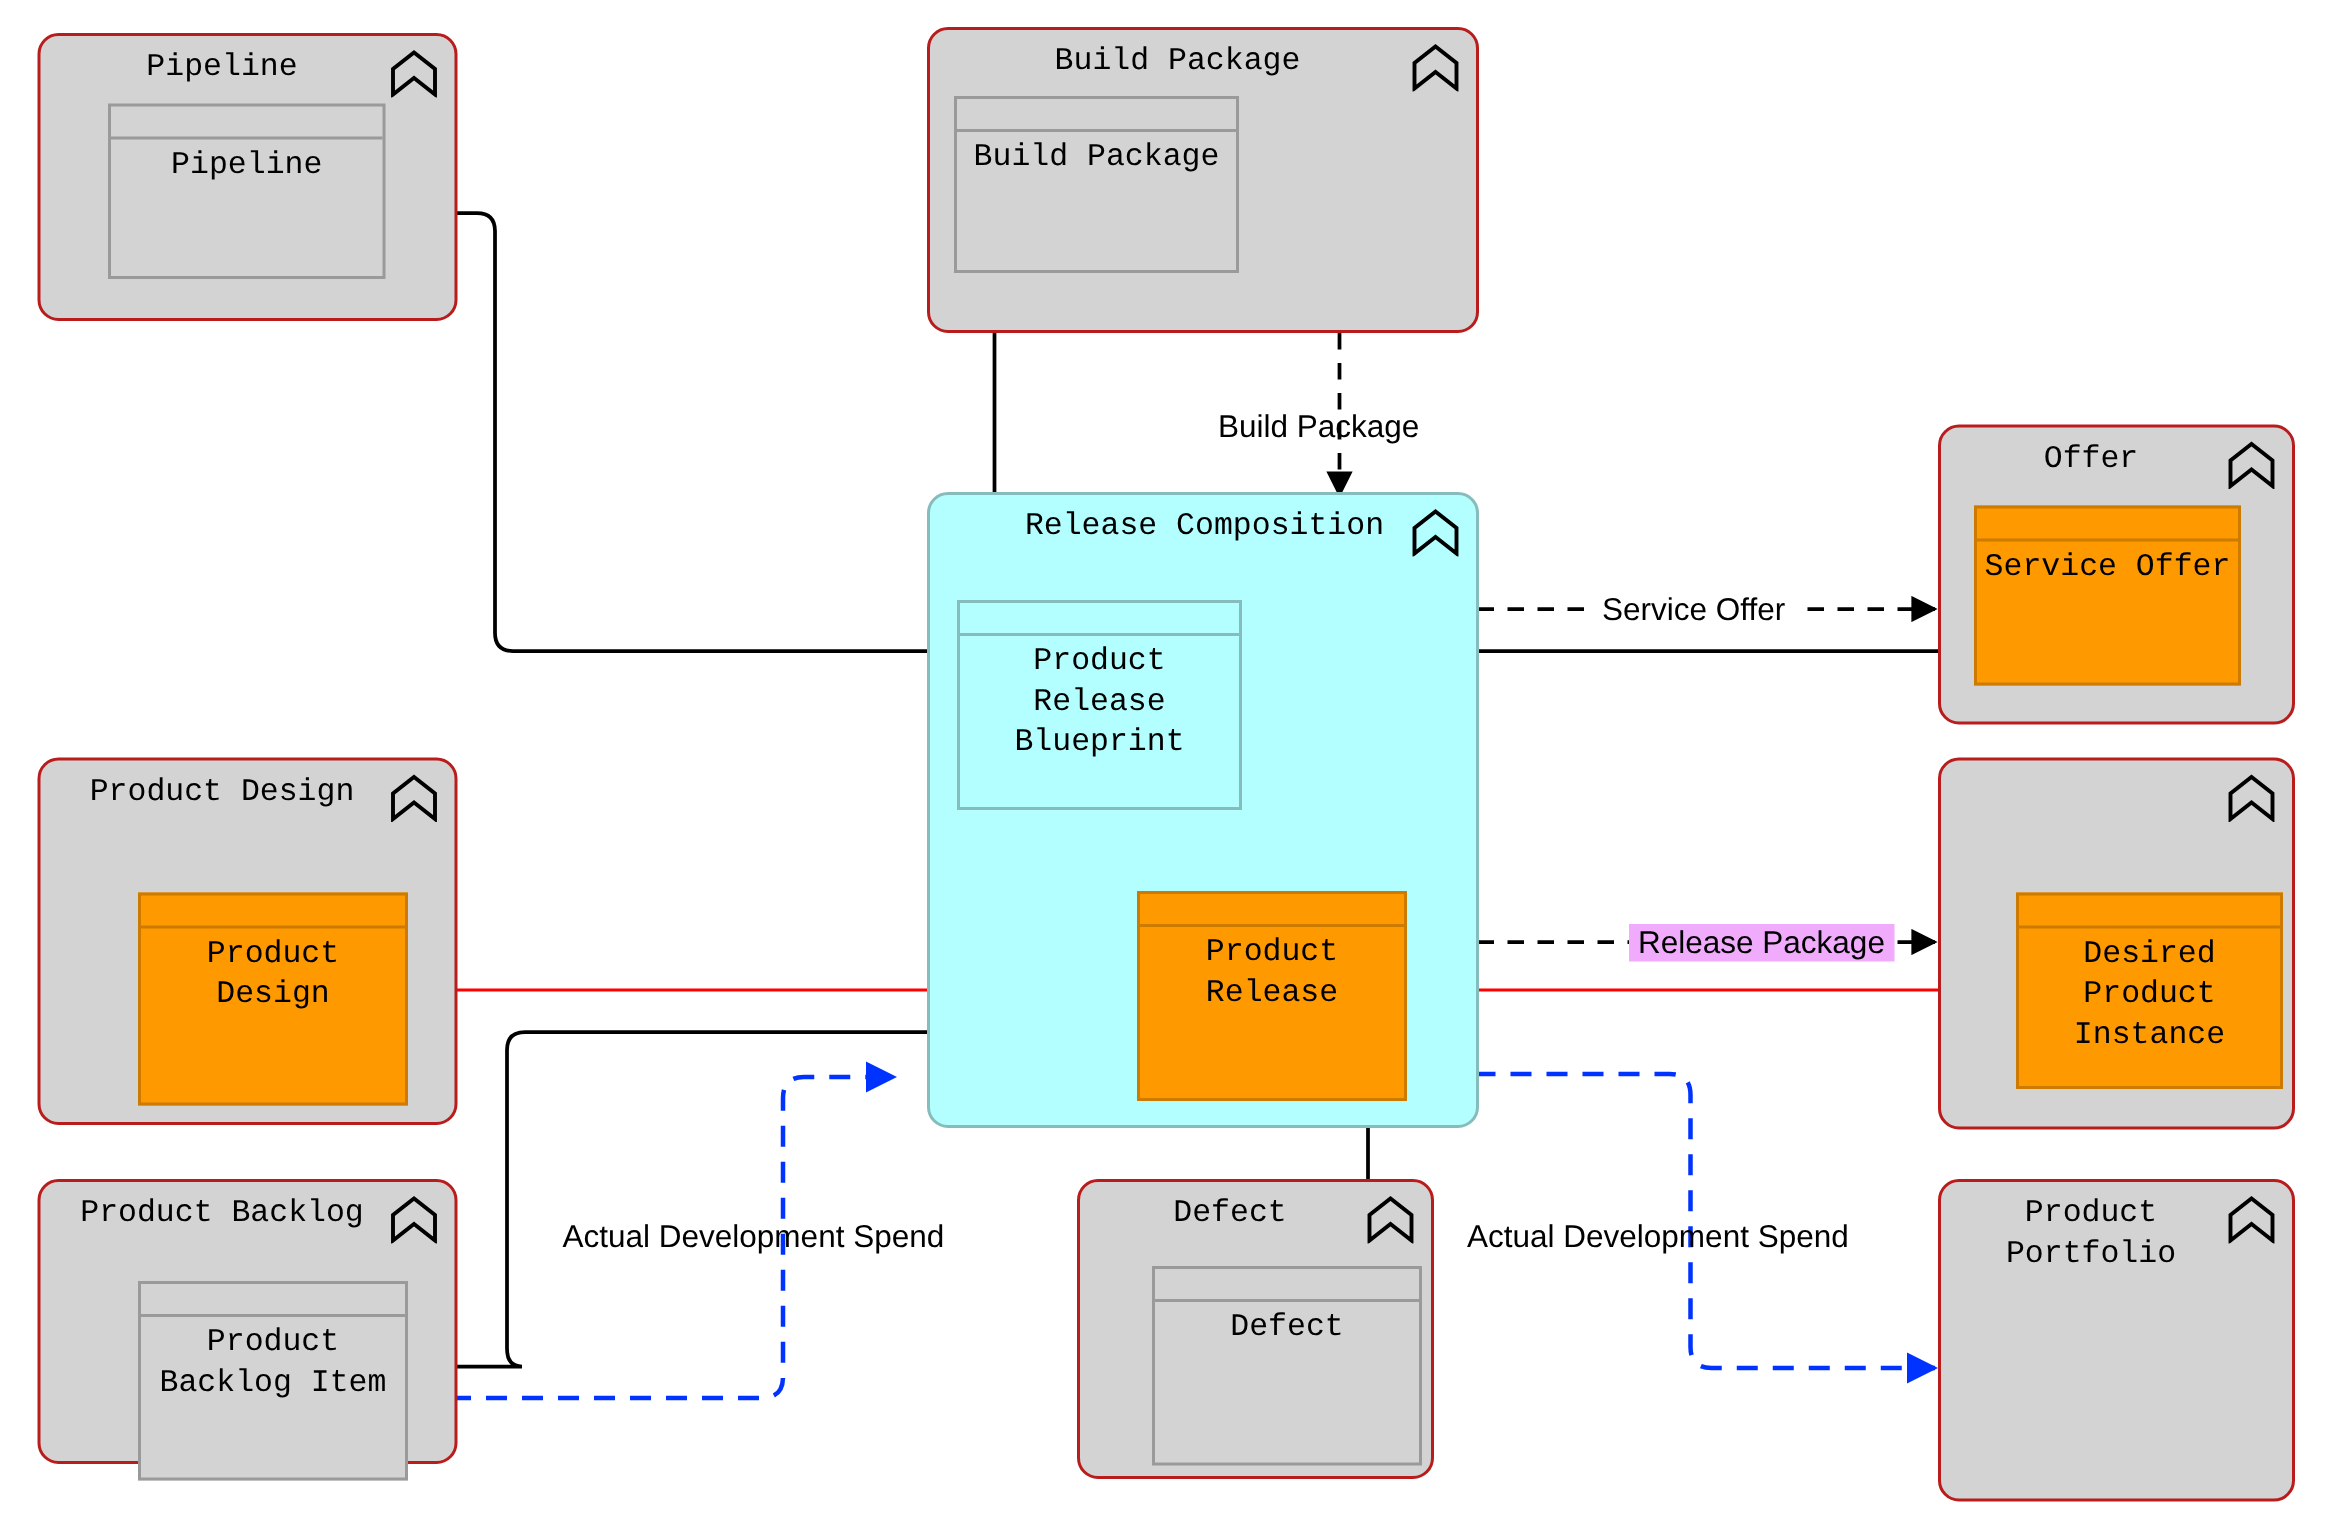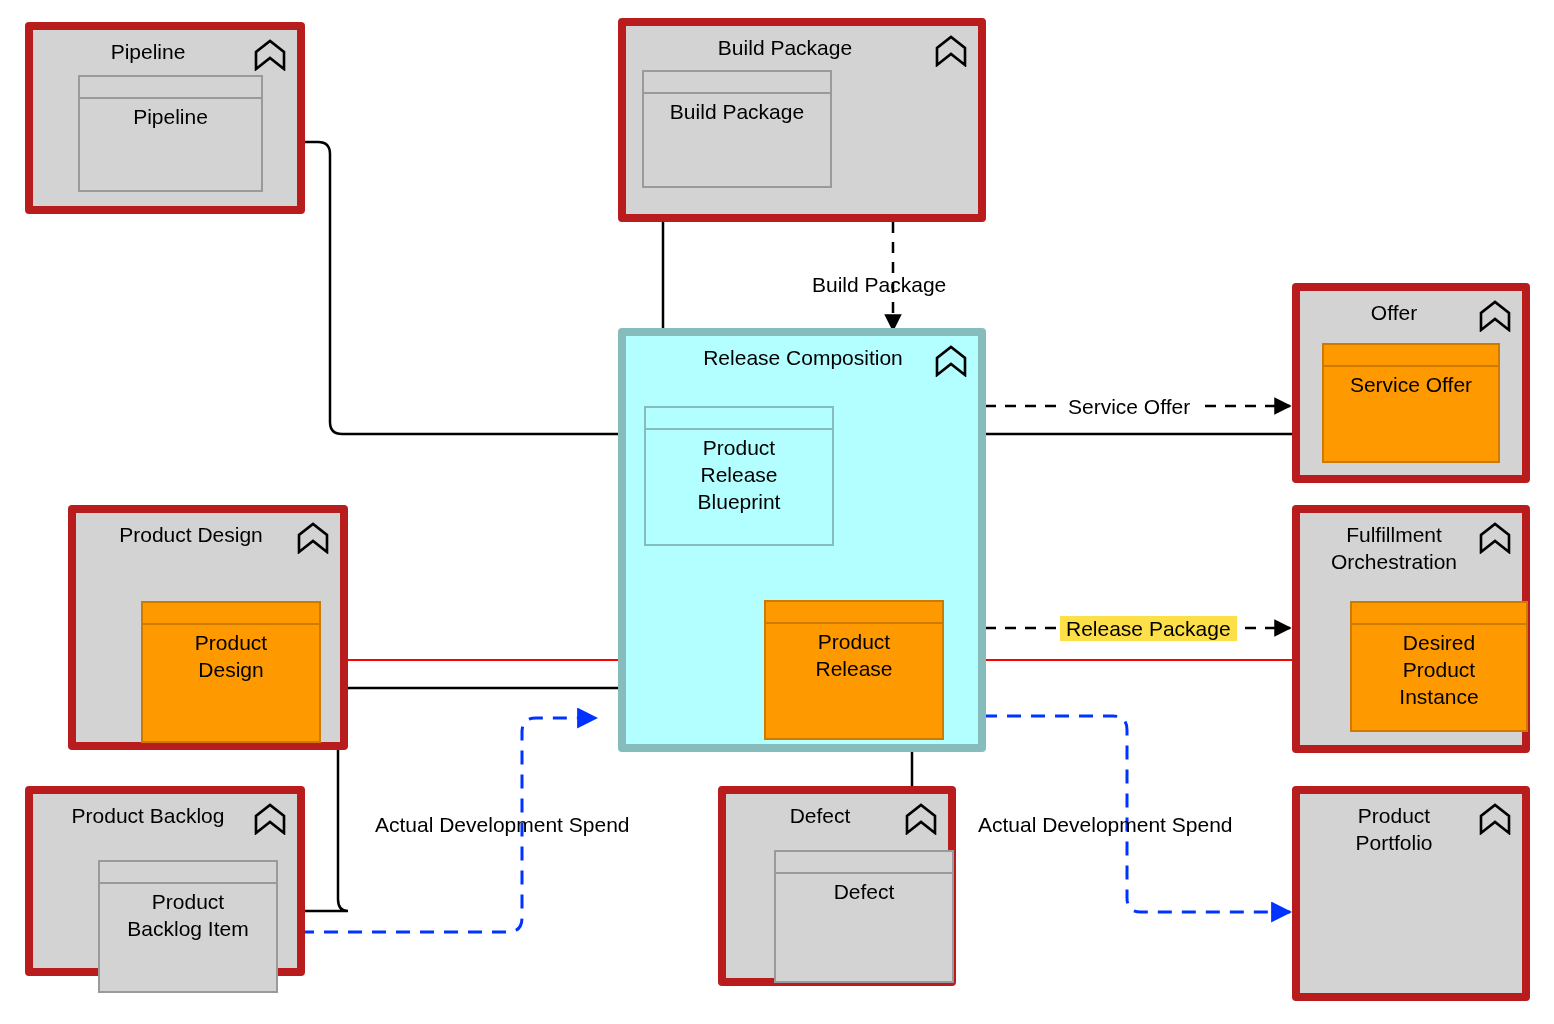--- a/index.html
+++ b/index.html
@@ -14,23 +14,24 @@
     position: relative;
     width: 1554px;
     height: 1024px;
     background: #ffffff;
     overflow: hidden;
   }
   
   .group {
     position: absolute;
     box-sizing: border-box;
-    border: 8px solid #b91c1c;
-    border-radius: 4px;
+    border: 2px solid #b91c1c;
+    border-radius: 14px;
     background: #d3d3d3;
+    font-family: Liberation Mono, monospace;
   }
   .group.cyan {
     background: #b3ffff;
     border-color: #86bcbc;
   }
   .group-title {
     position: absolute;
     left: 0;
     right: 34px;
     top: 8px;
@@ -193,34 +194,32 @@
     <svg class="chev-icon" viewBox="0 0 34 32" xmlns="http://www.w3.org/2000/svg">
       <path d="M 3 30 L 3 13 L 17 2 L 31 13 L 31 30 L 17 19 Z" fill="none" stroke="#000000" stroke-width="2.6"></path>
     </svg>
     <div class="el orange" style="left:22px; top:52px; width:178px; height:120px;">
       <div class="el-head"></div>
       <div class="el-label">Service Offer</div>
     </div>
   </div>
 
   <div class="group" style="left:1292px; top:505px; width:238px; height:248px;">
-    <div class="group-title">Fulfillment
-Orchestration</div>
     <svg class="chev-icon" viewBox="0 0 34 32" xmlns="http://www.w3.org/2000/svg">
       <path d="M 3 30 L 3 13 L 17 2 L 31 13 L 31 30 L 17 19 Z" fill="none" stroke="#000000" stroke-width="2.6"></path>
     </svg>
     <div class="el orange" style="left:50px; top:88px; width:178px; height:131px;">
       <div class="el-head"></div>
       <div class="el-label">Desired
 Product
 Instance</div>
     </div>
   </div>
 
-  <div class="group" style="left:25px; top:505px; width:280px; height:245px;margin-left:43px;">
+  <div class="group" style="left:25px; top:505px; width:280px; height:245px;">
     <div class="group-title">Product Design</div>
     <svg class="chev-icon" viewBox="0 0 34 32" xmlns="http://www.w3.org/2000/svg">
       <path d="M 3 30 L 3 13 L 17 2 L 31 13 L 31 30 L 17 19 Z" fill="none" stroke="#000000" stroke-width="2.6"></path>
     </svg>
     <div class="el orange" style="left:65px; top:88px; width:180px; height:142px;">
       <div class="el-head"></div>
       <div class="el-label">Product
 Design</div>
     </div>
   </div>
@@ -253,19 +252,19 @@
 Portfolio</div>
     <svg class="chev-icon" viewBox="0 0 34 32" xmlns="http://www.w3.org/2000/svg">
       <path d="M 3 30 L 3 13 L 17 2 L 31 13 L 31 30 L 17 19 Z" fill="none" stroke="#000000" stroke-width="2.6"></path>
     </svg>
   </div>
 
   <div class="conn-label" style="left:812px; top:272px;">Build Package</div>
 
   <div class="conn-label" style="left:1062px; top:394px; background:#ffffff; padding:0 6px;">Service Offer</div>
 
-  <div class="conn-label" style="left:1060px; top:616px; background:#fde047; padding:0 6px;">Release Package</div>
+  <div class="conn-label" style="left:1086px; top:616px; background:#f0abfc; padding:0 6px;">Release Package</div>
 
   <div class="conn-label" style="left:375px; top:812px;">Actual Development Spend</div>
 
   <div class="conn-label" style="left:978px; top:812px;">Actual Development Spend</div>
 
 </div>
 
 </body></html>

